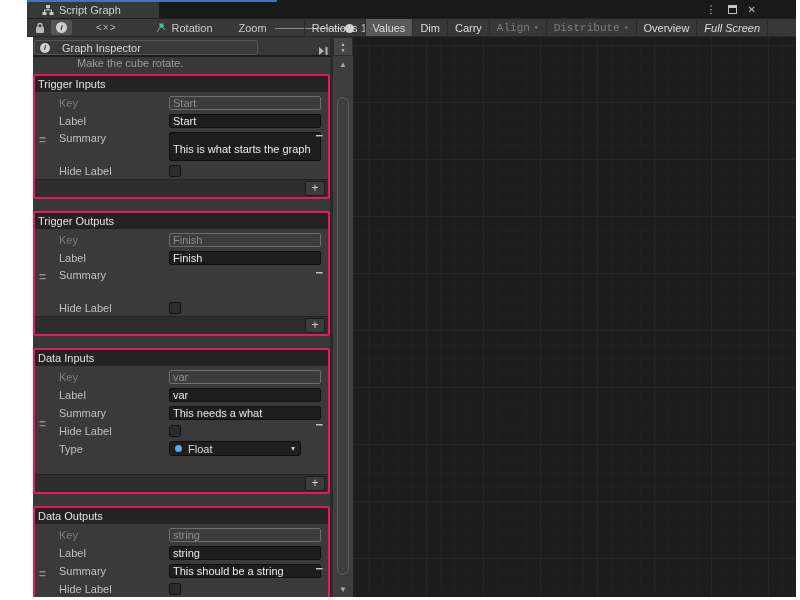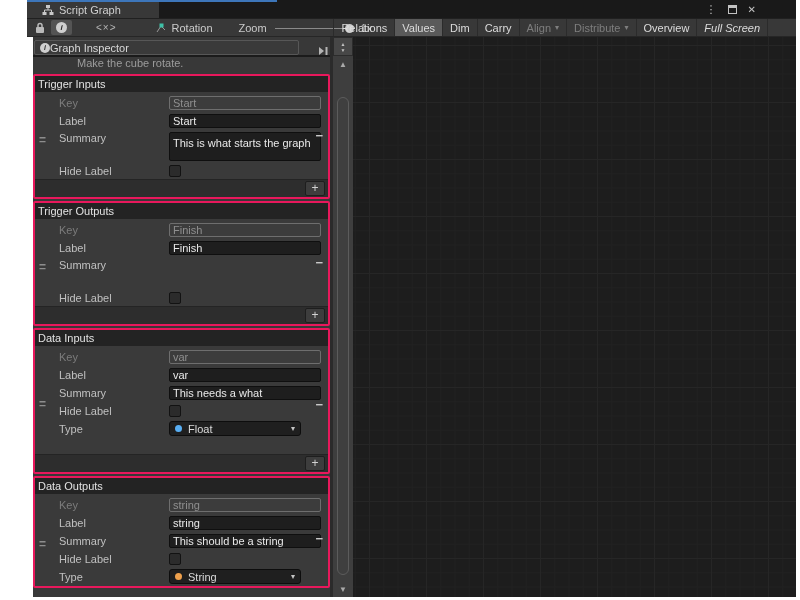--- a/index.html
+++ b/index.html
@@ -26,51 +26,51 @@
   .rot { margin-left:38px; display:flex; align-items:center; gap:5px; color:#cbcbcb; }
   .zoom-lbl { margin-left:26px; color:#cbcbcb;text-align:right; }
   .slider { margin-left:8px; position:relative; width:80px; height:12px; }
   .slider .track { position:absolute; left:0; top:6px; width:100%; height:1px; background:#8a8a8a; }
   .slider .knob { position:absolute; left:70px; top:2px; width:9px; height:9px; border-radius:50%; background:#cdcdcd; }
   .zoom-val { margin-left:6px; color:#bdbdbd; }
   .tb-right { position:absolute; right:28px; top:0; height:100%; display:flex; align-items:stretch; }
   .tbtn { display:flex; align-items:center; padding:0 7px; border-left:1px solid #2b2b2b; color:#dcdcdc; gap:4px; }
   .tbtn:last-child { border-right:1px solid #2b2b2b;font-style:italic; }
   .tbtn.active { background:#5a5a5a; }
-  .tbtn.disabled { color:#7e7e7e; }
+  .tbtn.disabled { color:#7e7e7e;font-family:Liberation Mono, monospace; }
   .dd-arrow { font-size:8px; }
 
   
   .white-strip { position:absolute; left:0; top:37px; width:6px; height:560px; background:#ffffff; }
 
   .panel { position:absolute; left:6px; top:37px; width:297px; height:560px; background:#383838; overflow:hidden; }
-  .p-header { position:absolute; left:1px; top:3px; width:265px; height:15px; background:#3a3a3a; border:1px solid #575757; border-radius:2px; display:flex; align-items:center; gap:0; padding-left:5px; font-size:11px; color:#d8d8d8; }
+  .p-header { position:absolute; left:1px; top:3px; width:224px; height:15px; background:#3a3a3a; border:1px solid #575757; border-radius:2px; display:flex; align-items:center; gap:12px; padding-left:5px; font-size:11px; color:#d8d8d8; }
   .p-header .info-glyph { width:10px; height:10px; font-size:7px; }
   .popout { position:absolute; right:1px; top:5px; }
   .desc { position:absolute; left:0; top:18px; width:100%; height:19px; overflow:hidden; }
   .desc .bar { height:2px; background:#1b1b1b; }
   .desc span { display:block; padding-left:44px; margin-top:-1px; font-size:11px; color:#9c9c9c; line-height:14px; }
 
   .sections { position:absolute; left:0; top:37px; width:297px; height:523px; overflow:hidden; }
-  .section { position:relative; width:297px; border:2px solid #e8185c; border-radius:2px; background:#3a3a3a; margin-bottom:2px; overflow:hidden; }
+  .section { position:relative; width:297px; border:2px solid #e8185c; border-radius:2px; background:#3a3a3a; margin-bottom:12px; overflow:hidden; }
   .s1,.s2 { height:125px; }
   .s3 { height:146px; }
   .s4 { height:112px; }
   .sec-title { height:16px; background:#232323; color:#e2e2e2; font-size:11px; padding:2px 0 0 3px; }
   .rows { padding-top:2px; }
   .row { display:flex; align-items:center; height:18px; padding-left:24px; }
   .row.tall { height:32px; align-items:flex-start; padding-top:2px; }
   .row.cb { height:17px; }
   .row.type { height:19px; }
   .lbl { width:110px; font-size:11px; color:#c0c0c0; flex:none; }
   .lbl.dis { color:#7c7c7c; }
   .field { width:152px; height:14px; font-size:11px; border-radius:2px; padding:0 3px; display:flex; align-items:center; overflow:hidden; white-space:nowrap; }
   .field.disabled { background:#3c3c3c; border:1px solid #6e6e6e; color:#8f8f8f; }
   .field.editable { background:#1e1e1e; border:1px solid #0f0f0f; color:#e9e9e9; }
-  .field.textarea { height:29px; align-items:flex-start; white-space:normal; line-height:13px; padding-top:4px; }
+  .field.textarea { height:29px; align-items:flex-start; white-space:normal; line-height:13px; padding-top:10px; }
   .checkbox { width:12px; height:12px; background:#2b2b2b; border:1px solid #121212; border-radius:2px; }
   .dropdown { width:132px; height:15px; background:#1f1f1f; border:1px solid #0d0d0d; border-radius:3px; display:flex; align-items:center; gap:6px; padding:0 5px; font-size:11px; color:#dadada; }
   .dot { width:7px; height:7px; border-radius:50%; flex:none; }
   .dropdown .dd-arrow { margin-left:auto; color:#c5c5c5; }
   .handle { position:absolute; left:4px; font-size:12px; font-weight:bold; color:#8d8d8d; }
   .minus { position:absolute; right:5px; font-size:13px; font-weight:bold; color:#c8c8c8; line-height:12px; }
   .s1 .handle,.s2 .handle { top:57px; } .s1 .minus,.s2 .minus { top:54px; }
   .s3 .handle { top:67px; } .s3 .minus { top:69px; }
   .s4 .handle { top:59px; } .s4 .minus { top:55px; }
   .sec-footer { position:absolute; left:0; right:0; bottom:0; height:18px; background:#2d2d2d; border-top:1px solid #242424; }

